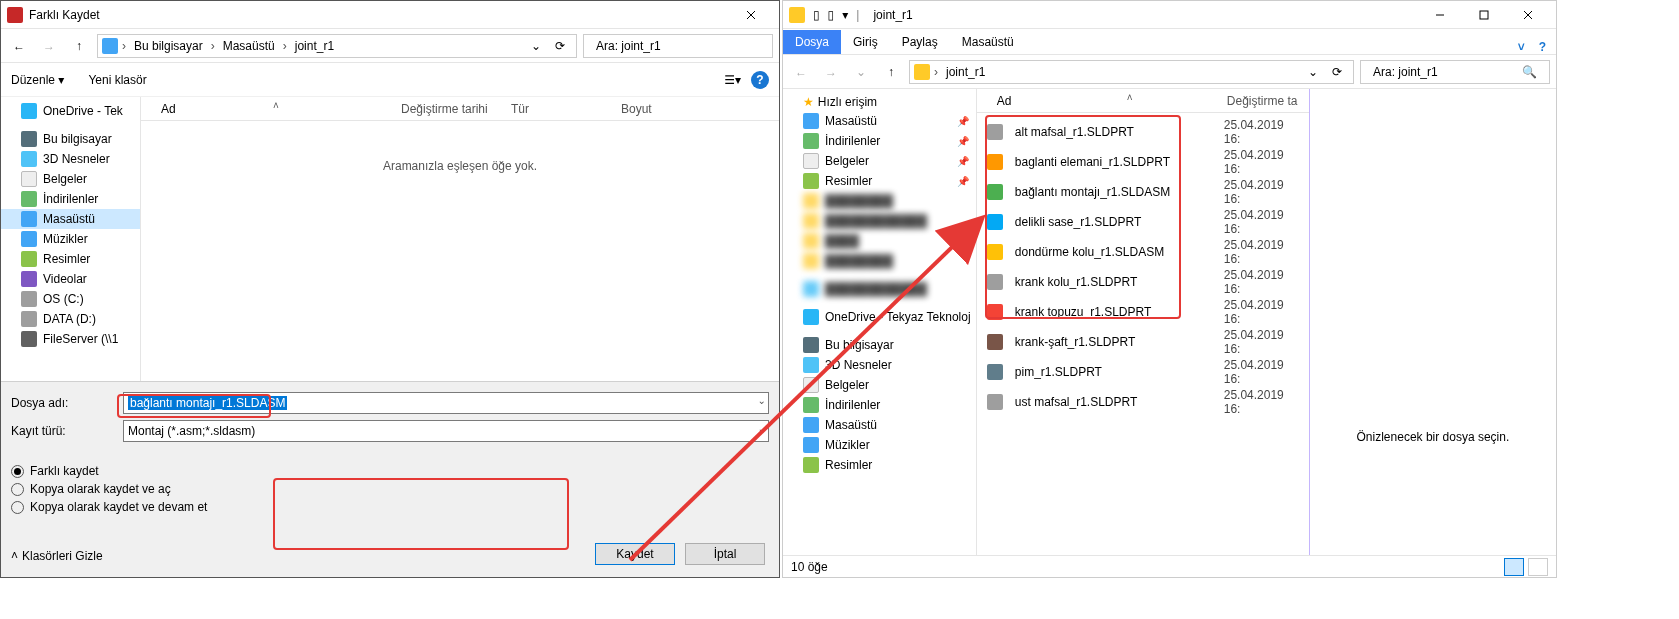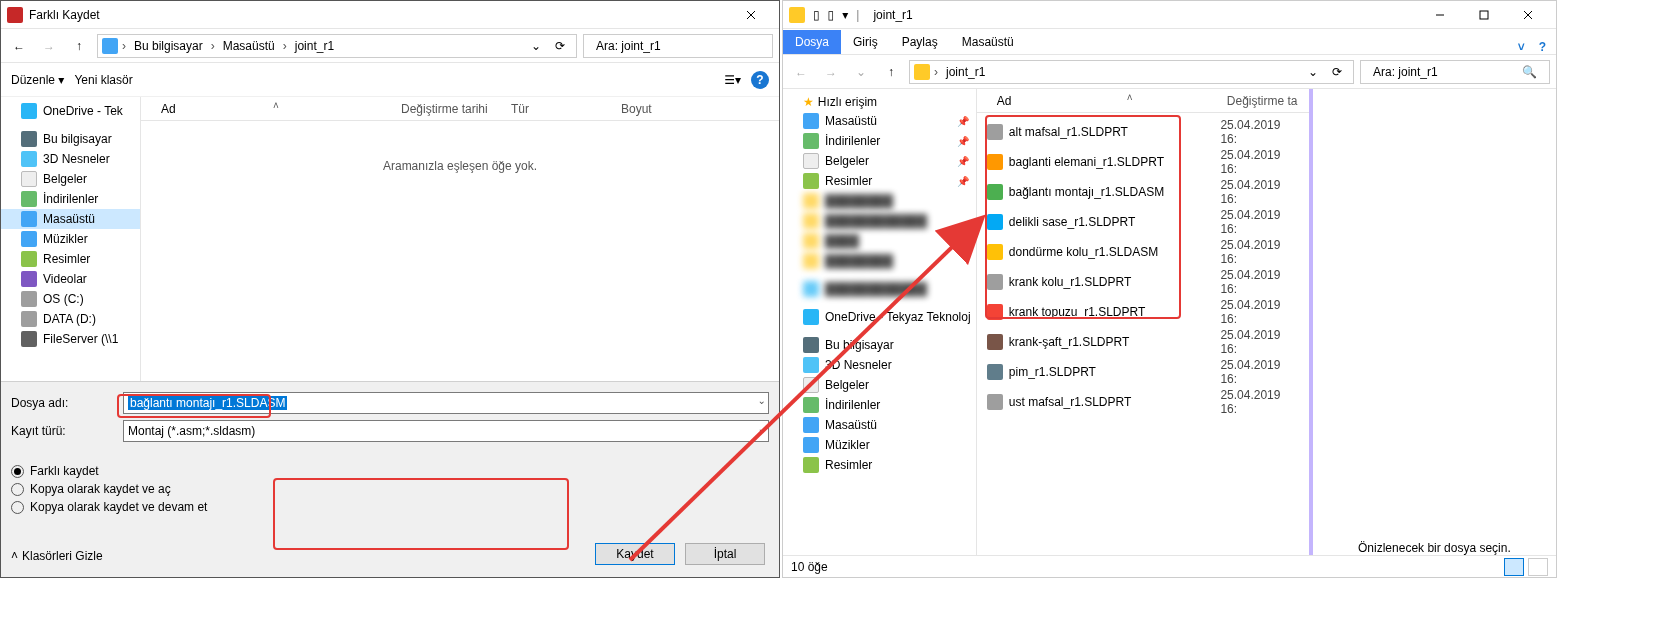--- a/index.html
+++ b/index.html
@@ -13,21 +13,21 @@
 .win-btn{width:44px;height:26px;display:flex;align-items:center;justify-content:center}
 .win-btn svg{width:10px;height:10px}
 .navbar{height:34px;display:flex;align-items:center;padding:0 6px;gap:6px;border-bottom:1px solid #e5e5e5}
 .nav-arrow{width:24px;height:24px;display:flex;align-items:center;justify-content:center;border-radius:2px}
 .nav-arrow.disabled{opacity:.35}
 .addr{flex:1;height:24px;border:1px solid #ccc;display:flex;align-items:center;padding:0 4px;gap:4px}
 .addr .crumb{padding:2px 4px}
 .addr .ch{color:#555}
 .addr-tools{display:flex;align-items:center;margin-left:auto}
 .search{width:190px;height:24px;border:1px solid #ccc;display:flex;align-items:center;padding:0 12px;color:#555}
-.toolbar{height:34px;display:flex;align-items:center;padding:0 10px;gap:10px;border-bottom:1px solid #f0f0f0}
+.toolbar{height:34px;display:flex;align-items:center;padding:0 10px;gap:24px;border-bottom:1px solid #f0f0f0}
 .toolbar-right{margin-left:auto;display:flex;align-items:center;gap:10px}
 .help-icon{width:18px;height:18px;border-radius:50%;background:#1976d2;color:#fff;display:flex;align-items:center;justify-content:center;font-weight:bold}
 .body{display:flex;height:calc(100% - 28px - 34px - 34px - 196px)}
 .nav-tree{width:140px;border-right:1px solid #e5e5e5;padding:4px 0;overflow:hidden}
 .nav-tree .item{display:flex;align-items:center;gap:6px;padding:2px 6px 2px 20px;white-space:nowrap}
 .nav-tree .item.sel{background:#cce8ff}
 .icon{width:16px;height:16px;flex-shrink:0;display:inline-block;border-radius:2px}
 .ic-cloud{background:#29b6f6}
 .ic-pc{background:#546e7a}
 .ic-3d{background:#4fc3f7}
@@ -72,24 +72,24 @@
 .qat{display:flex;align-items:center;gap:8px;flex:1}
 .qat .folder-icon{width:16px;height:16px;background:#ffca28;border-radius:2px}
 
 .body2{display:flex;height:calc(100% - 28px - 26px - 34px - 22px)}
 .nav-tree2{width:196px;border-right:1px solid #e5e5e5;padding:4px 0;overflow:hidden}
 .nav-tree2 .item{display:flex;align-items:center;gap:6px;padding:2px 6px 2px 20px;white-space:nowrap}
 .nav-tree2 .pin{margin-left:auto;color:#888;font-size:10px}
 .nav-tree2 .section{margin-top:8px}
 .list2{flex:1;position:relative}
 .list2 .rows{padding:4px 2px}
-.list2 .row{display:flex;align-items:center;padding:1px 8px;gap:6px}
+.list2 .row{display:flex;align-items:center;padding:1px 8px;gap:12px}
 .list2 .row span.date{color:#444}
 .list2 .row .name{width:210px}
-.preview-pane{width:250px;border-left:4px solid #c4b5fd;display:flex;align-items:flex-end;justify-content:center;padding-top:230px;color:#555;text-align:center}
+.preview-pane{width:250px;border-left:1px solid #c4b5fd;display:flex;align-items:center;justify-content:center;padding-top:230px;color:#555;text-align:center}
 .status2{height:22px;border-top:1px solid #e5e5e5;display:flex;align-items:center;padding:0 8px}
 .status2 .right{margin-left:auto;display:flex;gap:4px}
 .view-btn{width:20px;height:18px;border:1px solid #ccc}
 .view-btn.active{background:#cce8ff;border-color:#0078d7}
 .arrow-red{position:absolute;pointer-events:none}
 .blur{filter:blur(3px);opacity:.7}
 .star{color:#ffb300}
 .nav-tree2 .item .star{margin-right:-2px}
 </style>
 </head>

